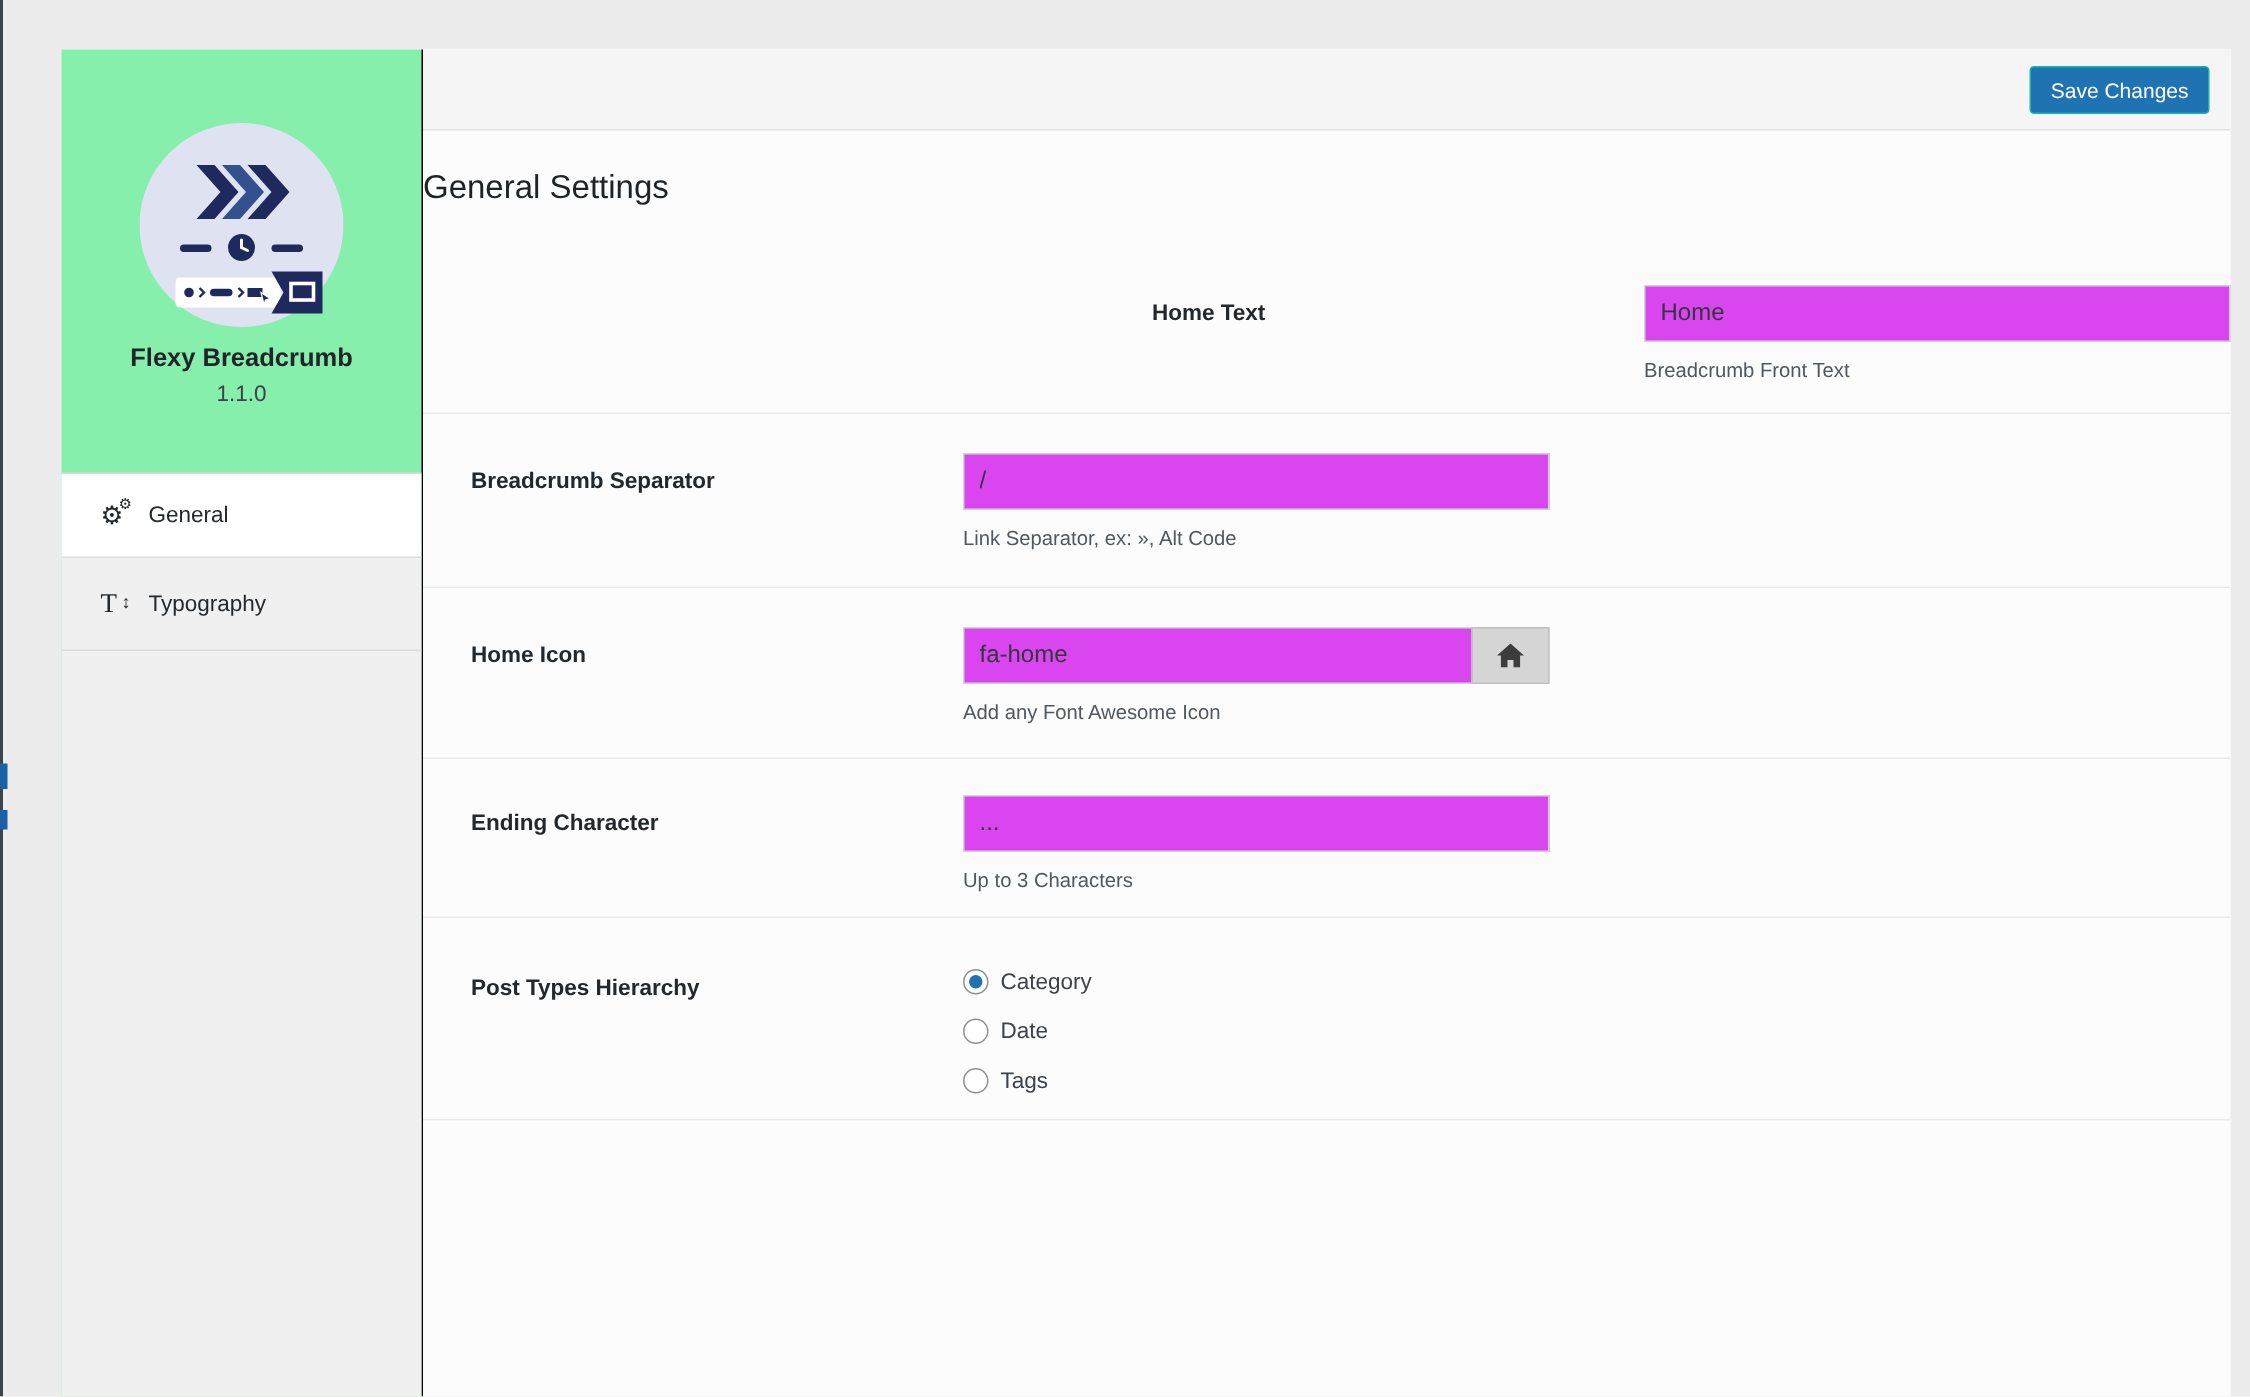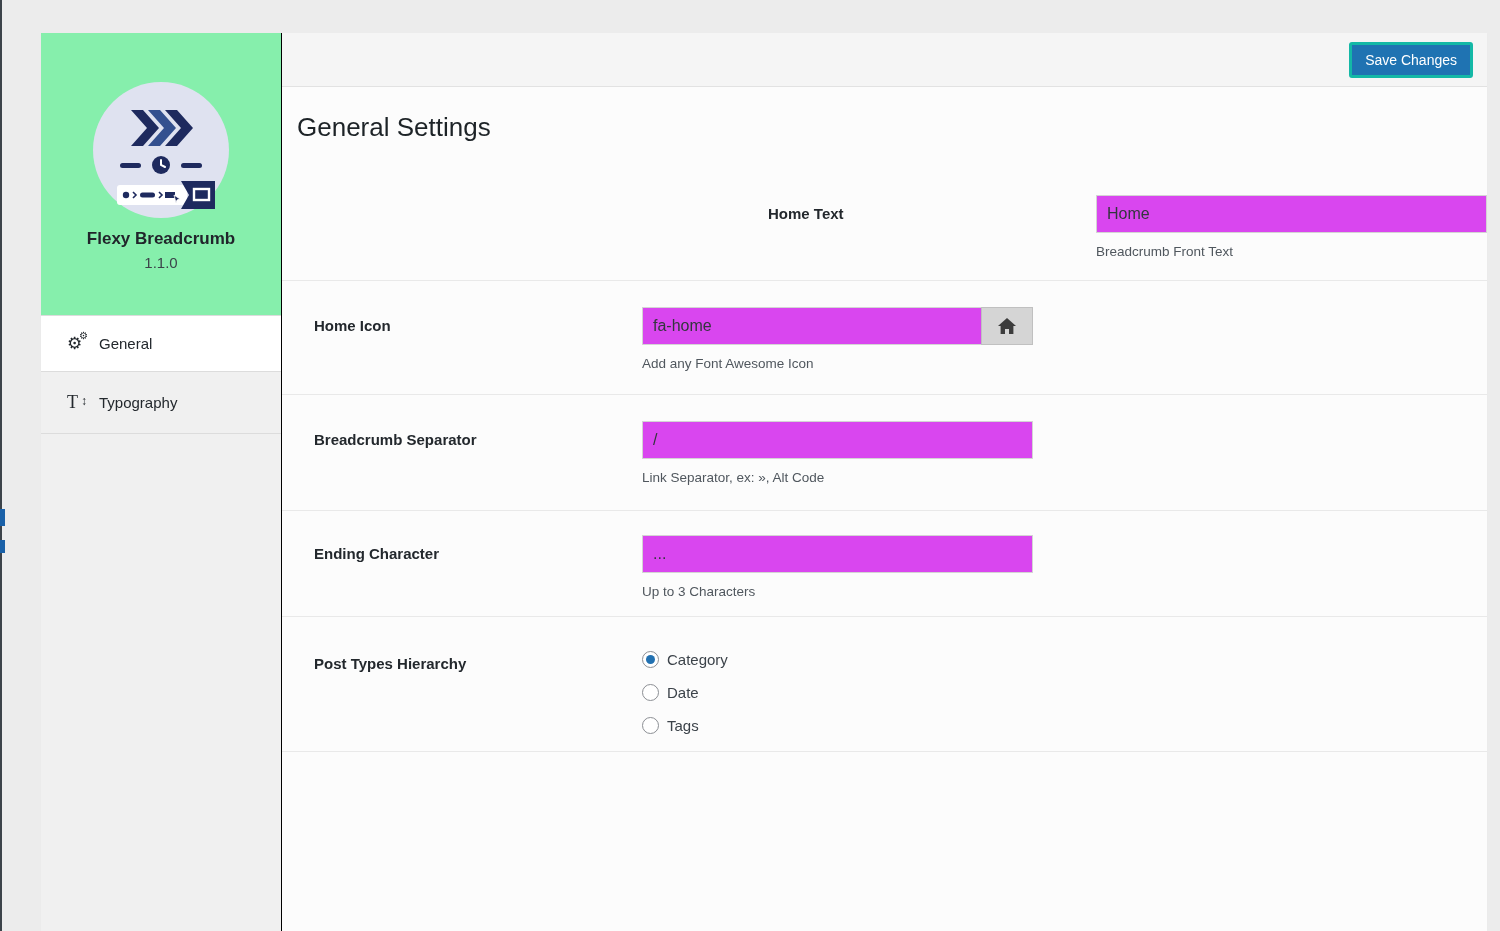--- a/index.html
+++ b/index.html
@@ -44,26 +44,26 @@
   .tab-label { margin-left:8px; font-size:15px; color:#23282d; }
   .sidebar-fill { flex:1; background:#f0f0f0; }
 
   
   .main { flex:1; display:flex; flex-direction:column; background:#fcfcfc; min-width:0; }
   .topbar {
     height:54px; flex:none; background:#f5f5f5; border-bottom:1px solid #e2e2e2;
     display:flex; align-items:center; justify-content:flex-end; padding-right:14px;
   }
   .save-btn {
-    background:#1f73b2; border:3px solid #14b8a6; border-radius:3px;
+    background:#1f73b2; border:1px solid #14b8a6; border-radius:3px;
     color:#ffffff; font-size:14px; font-family:"Liberation Sans", sans-serif;
     padding:7px 13px; cursor:pointer;
   }
   .content { flex:1; overflow:hidden; }
-  h1.page-title { font-size:26px; font-weight:400; color:#1d2327; margin:25px 0 0 15px; }
+  h1.page-title { font-size:22px; font-weight:400; color:#1d2327; margin:25px 0 0 0; }
 
   .row { display:flex; border-bottom:1px solid #e9e9e9; }
   .row-label {
     flex:none; width:360px; padding-left:32px;
     font-size:15px; font-weight:bold; color:#23282d;
   }
   .row-label .lbl { display:inline-block; padding-top:10px; }
   .row-field { flex:none; }
   .ctl-input {
     width:391px; height:38px; background:#d946ef;
@@ -168,43 +168,43 @@
       <h1 class="page-title">General Settings</h1>
 
       <div class="row r1">
         <div class="row-label"><span class="lbl">Home Text</span></div>
         <div class="row-field">
           <input class="ctl-input" type="text" value="Home" style="">
           <div class="hint">Breadcrumb Front Text</div>
         </div>
       </div>
 
+      <div class="row r3">
+        <div class="row-label"><span class="lbl">Breadcrumb Separator</span></div>
+        <div class="row-field">
+          <input class="ctl-input" type="text" value="/" style="">
+          <div class="hint">Link Separator, ex: », Alt Code</div>
+        </div>
+      </div>
+
       <div class="row r2">
         <div class="row-label"><span class="lbl">Home Icon</span></div>
         <div class="row-field">
           <div class="input-group">
             <input class="ctl-input" type="text" value="fa-home" style="">
             <span class="addon">
               <svg width="18" height="16" viewBox="0 0 18 16">
                 <path d="M9 0 L18 8 h-2.6 v8 h-4.4 v-5 h-4 v5 H2.6 V8 H0 Z" fill="#3c3c3c"></path>
               </svg>
             </span>
           </div>
           <div class="hint">Add any Font Awesome Icon</div>
         </div>
       </div>
 
-      <div class="row r3">
-        <div class="row-label"><span class="lbl">Breadcrumb Separator</span></div>
-        <div class="row-field">
-          <input class="ctl-input" type="text" value="/" style="">
-          <div class="hint">Link Separator, ex: », Alt Code</div>
-        </div>
-      </div>
-
 
       <div class="row r5">
         <div class="row-label"><span class="lbl">Ending Character</span></div>
         <div class="row-field">
           <input class="ctl-input" type="text" value="..." style="">
           <div class="hint">Up to 3 Characters</div>
         </div>
       </div>
 
       <div class="row r6">

